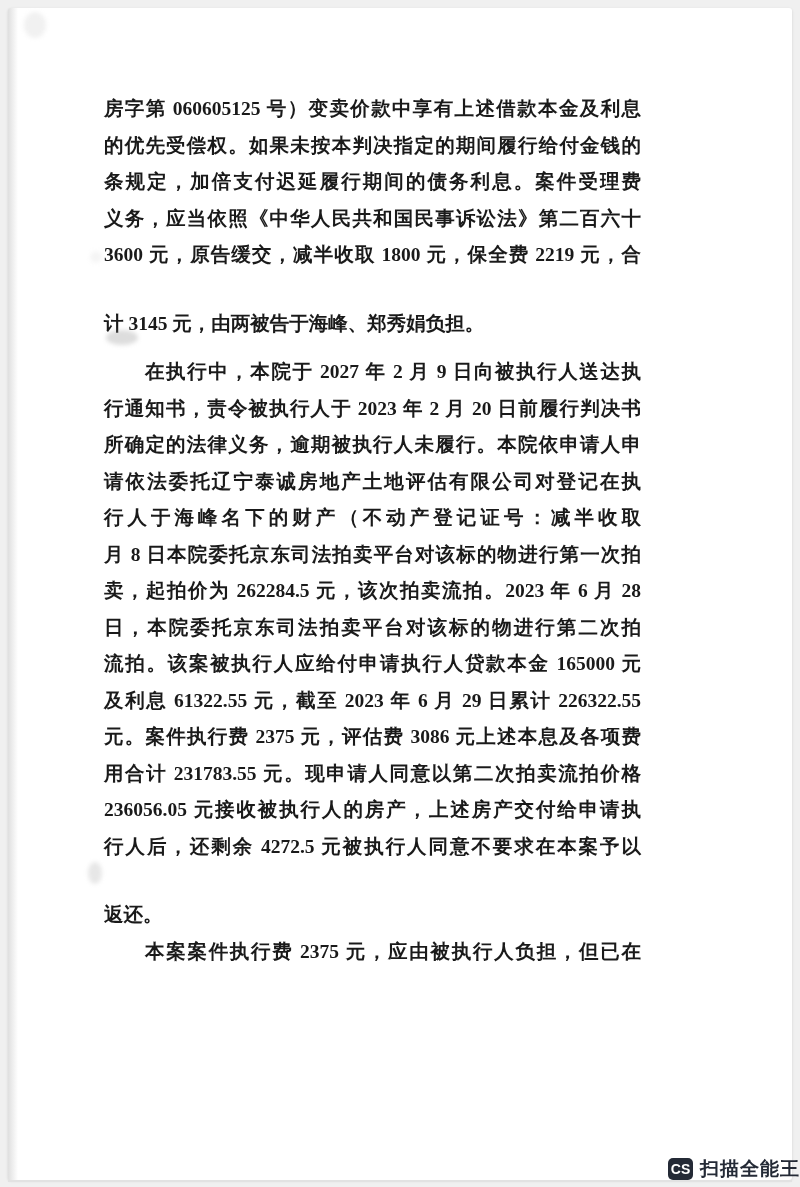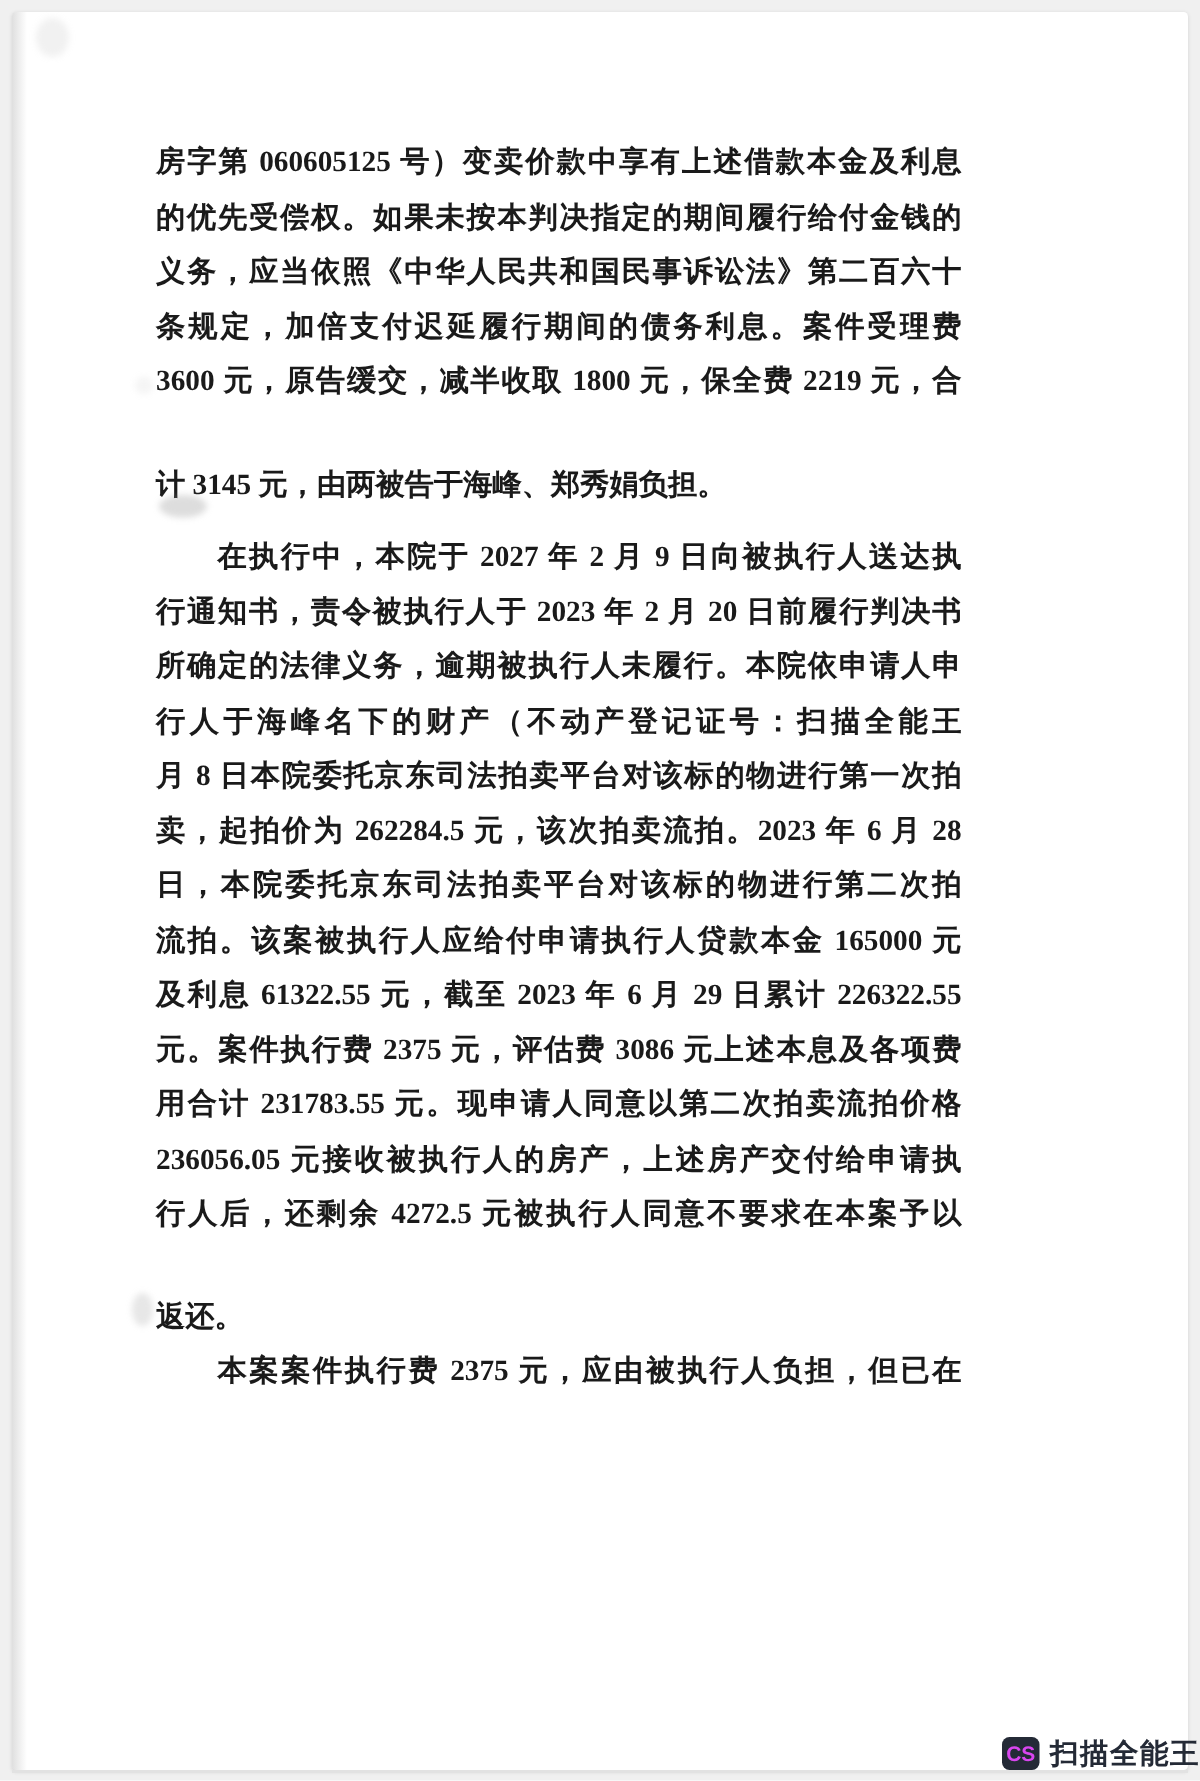--- a/index.html
+++ b/index.html
@@ -77,21 +77,21 @@
     top: 1156px;
     display: flex;
     align-items: center;
     gap: 7px;
   }
   .cs-badge {
     width: 25px;
     height: 22px;
     border-radius: 5px;
     background: #242a36;
-    color: #d946ef;
+    color: #ffffff;
     font-family: "Liberation Sans", "DejaVu Sans", sans-serif;
     font-weight: bold;
     font-size: 14px;
     display: flex;
     align-items: center;
     justify-content: center;
   }
   .cs-text {
     font-family: "Liberation Sans", "DejaVu Sans", sans-serif;
     font-weight: bold;
@@ -114,30 +114,31 @@
 <body>
 
 <div class="page">
   <div class="page-edge-shadow"></div>
 </div>
 
 <div class="doc-text" id="doc-body" style="color: rgb(26, 26, 26);">
     <div class="para">
       <div class="line">房字第 060605125 号）变卖价款中享有上述借款本金及利息</div>
       <div class="line">的优先受偿权。如果未按本判决指定的期间履行给付金钱的</div>
+      <div class="line">条规定，加倍支付迟延履行期间的债务利息。案件受理费</div>
       <div class="line">义务，应当依照《中华人民共和国民事诉讼法》第二百六十</div>
-      <div class="line">条规定，加倍支付迟延履行期间的债务利息。案件受理费</div>
       <div class="line">3600 元，原告缓交，减半收取 1800 元，保全费 2219 元，合</div>
       <div class="line short">计 3145 元，由两被告于海峰、郑秀娟负担。</div>
     </div>
     <div class="para gap-before">
       <div class="line indent">在执行中，本院于 2027 年 2 月 9 日向被执行人送达执</div>
       <div class="line">行通知书，责令被执行人于 2023 年 2 月 20 日前履行判决书</div>
       <div class="line">所确定的法律义务，逾期被执行人未履行。本院依申请人申</div>
-      <div class="line">行人于海峰名下的财产（不动产登记证号：扫描全能王</div>
+      <div class="line">请依法委托辽宁泰诚房地产土地评估有限公司对登记在执</div>
+      <div class="line">行人于海峰名下的财产（不动产登记证号：减半收取</div>
       <div class="line">月 8 日本院委托京东司法拍卖平台对该标的物进行第一次拍</div>
       <div class="line">卖，起拍价为 262284.5 元，该次拍卖流拍。2023 年 6 月 28</div>
       <div class="line">日，本院委托京东司法拍卖平台对该标的物进行第二次拍</div>
       <div class="line">流拍。该案被执行人应给付申请执行人贷款本金 165000 元</div>
       <div class="line">及利息 61322.55 元，截至 2023 年 6 月 29 日累计 226322.55</div>
       <div class="line">元。案件执行费 2375 元，评估费 3086 元上述本息及各项费</div>
       <div class="line">用合计 231783.55 元。现申请人同意以第二次拍卖流拍价格</div>
       <div class="line">236056.05 元接收被执行人的房产，上述房产交付给申请执</div>
       <div class="line">行人后，还剩余 4272.5 元被执行人同意不要求在本案予以</div>
       <div class="line short">返还。</div>

